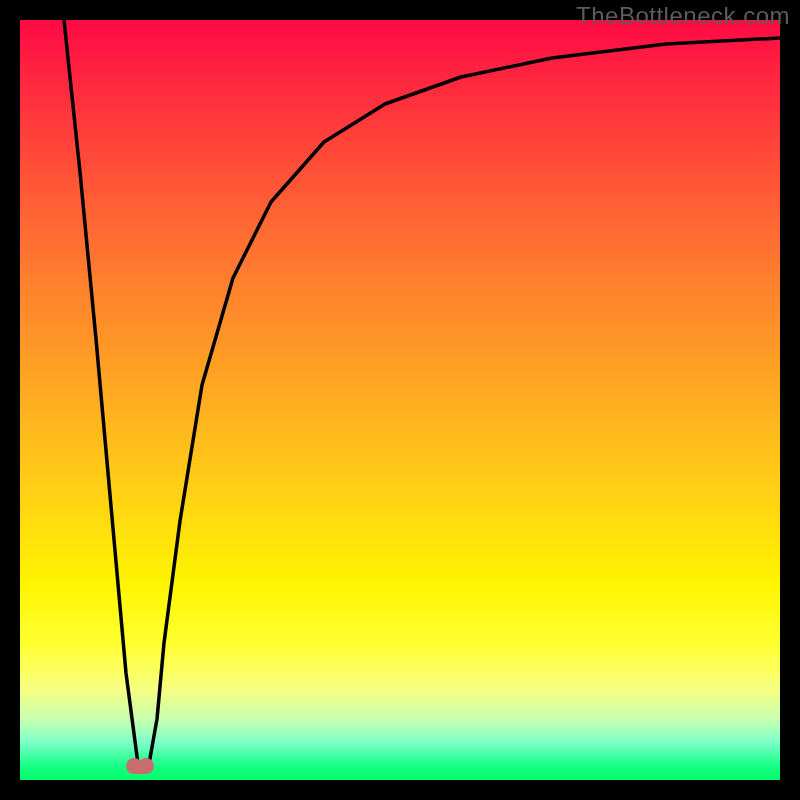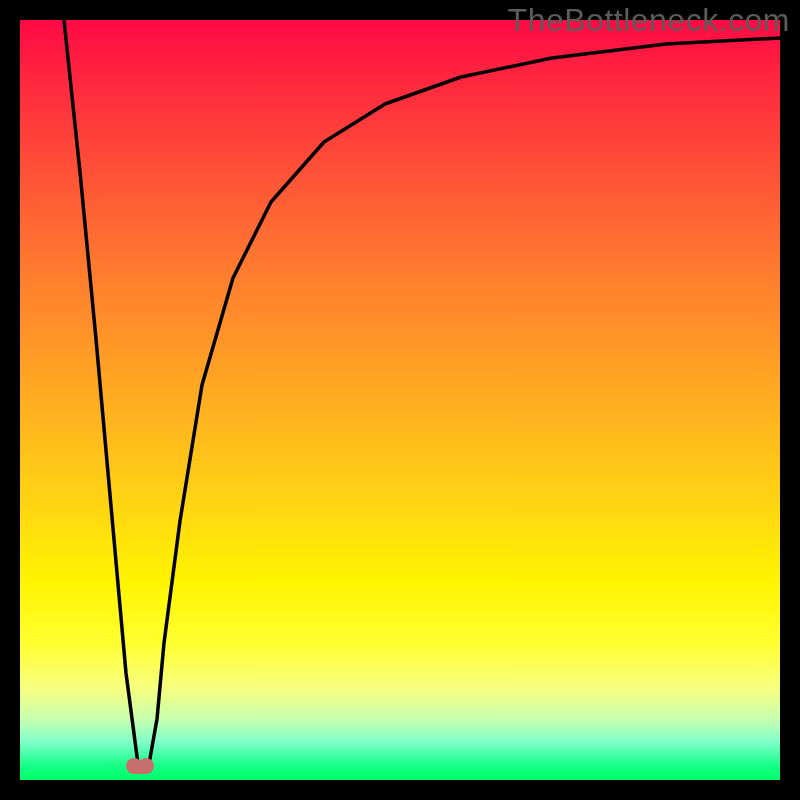--- a/index.html
+++ b/index.html
@@ -17,21 +17,21 @@
     top: 0;
     width: 800px;
     height: 800px;
     background: #000;
   }
   .watermark {
     position: absolute;
     top: 2px;
     right: 10px;
     color: #5c5c5c;
-    font-size: 32px;
+    font-size: 24px;
     font-weight: 500;
     letter-spacing: 0.5px;
     z-index: 5;
   }
   .plot {
     position: absolute;
     left: 20px;
     top: 20px;
     width: 760px;
     height: 760px;

